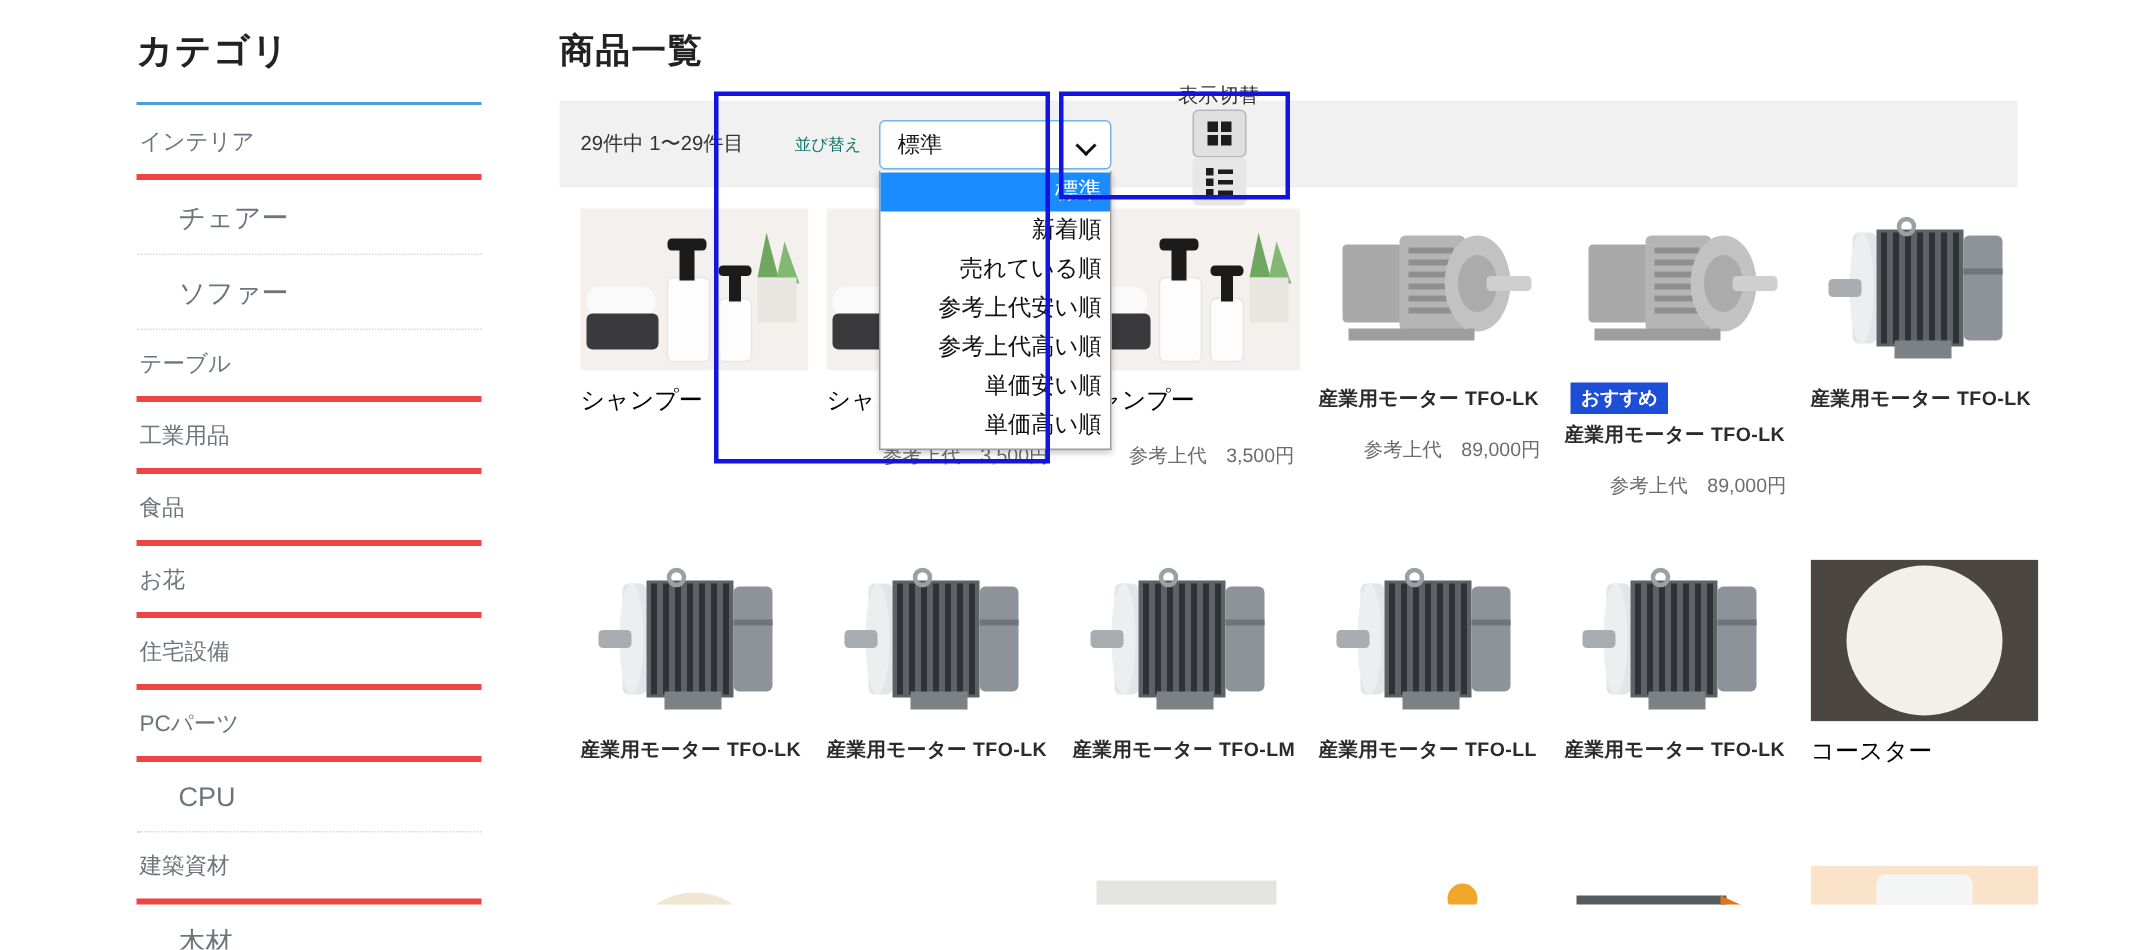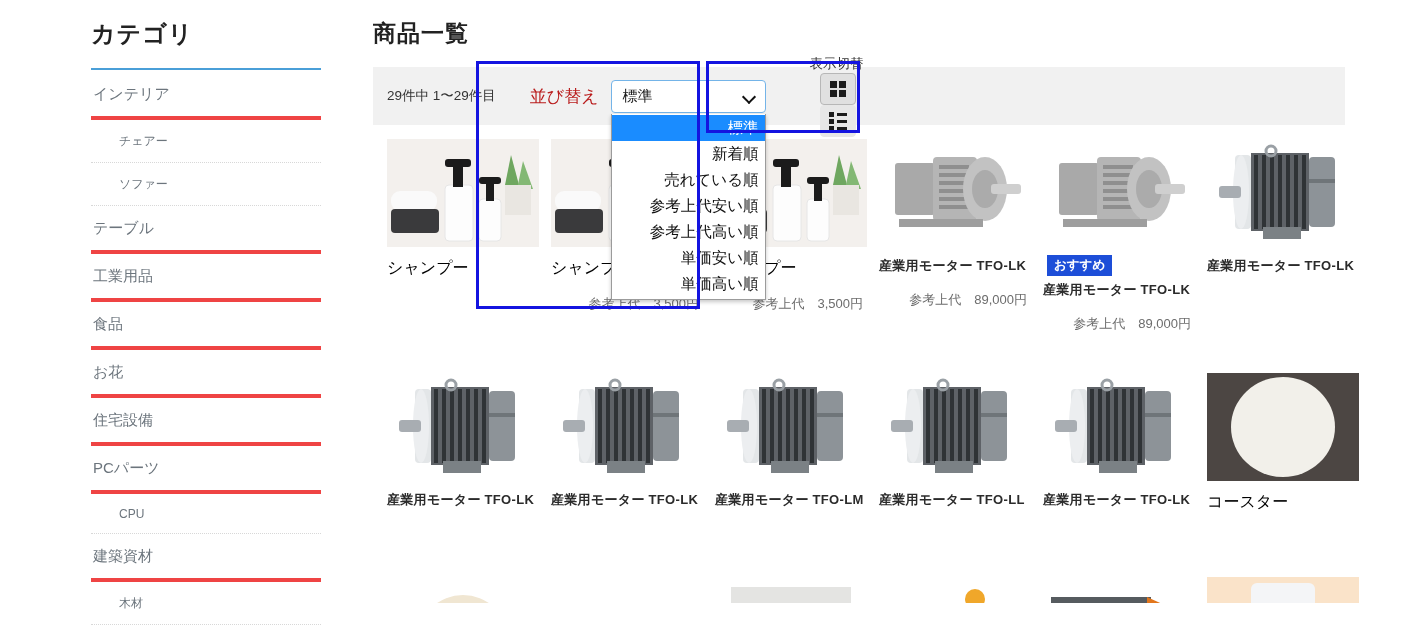--- a/index.html
+++ b/index.html
@@ -19,36 +19,36 @@
     font-size: 24px; font-weight: bold; color: #222;
     letter-spacing: 1px; margin: 0 0 10px 0; padding-bottom: 8px;
   }
   .sidebar-rule { height: 2px; background: #4a9fd8; width: 100%; margin-bottom: 2px; }
   .cat-list { list-style: none; margin: 0; padding: 0; }
   .cat-item {
     font-size: 15px; color: #6c757d; padding: 13px 2px 12px 2px;
     border-bottom: 4px solid #ef4444; cursor: pointer;
   }
   .cat-item.child {
-    padding-left: 28px; border-bottom: 1px dotted #d8d8d8; font-size: 12px;
+    padding-left: 28px; border-bottom: 1px dotted #d8d8d8; font-size: 18px;
   }
 
   
   .main { flex: 1 1 auto; padding: 10px 0 0 22px; position: relative; }
   .page-title {
     font-size: 23px; font-weight: bold; color: #222;
     margin: 8px 0 18px 0; letter-spacing: 1px;
   }
 
   .toolbar {
     background: #f1f1f1; height: 58px; display: flex; align-items: center;
     padding: 0 14px; margin-right: 80px; position: relative; text-align: right;
   }
   .result-count { font-size: 13.5px; color: #333; margin-right: 34px; white-space: nowrap; }
-  .sort-label { font-size: 17px; color: #b91c1c; margin-right: 12px; white-space: nowrap; }
+  .sort-label { font-size: 11px; color: #0f766e; margin-right: 12px; white-space: nowrap; }
 
   .select-wrap { position: relative; }
   .select-box {
     width: 155px; height: 33px; background: #fff;
     border: 1px solid #74b4e8; border-radius: 4px;
     display: flex; align-items: center; justify-content: space-between;
     padding: 0 9px 0 11px; font-size: 15px; color: #1a1a1a; cursor: pointer;
   }
   .chev { width: 13px; height: 13px; position: relative; }
   .chev::before {

